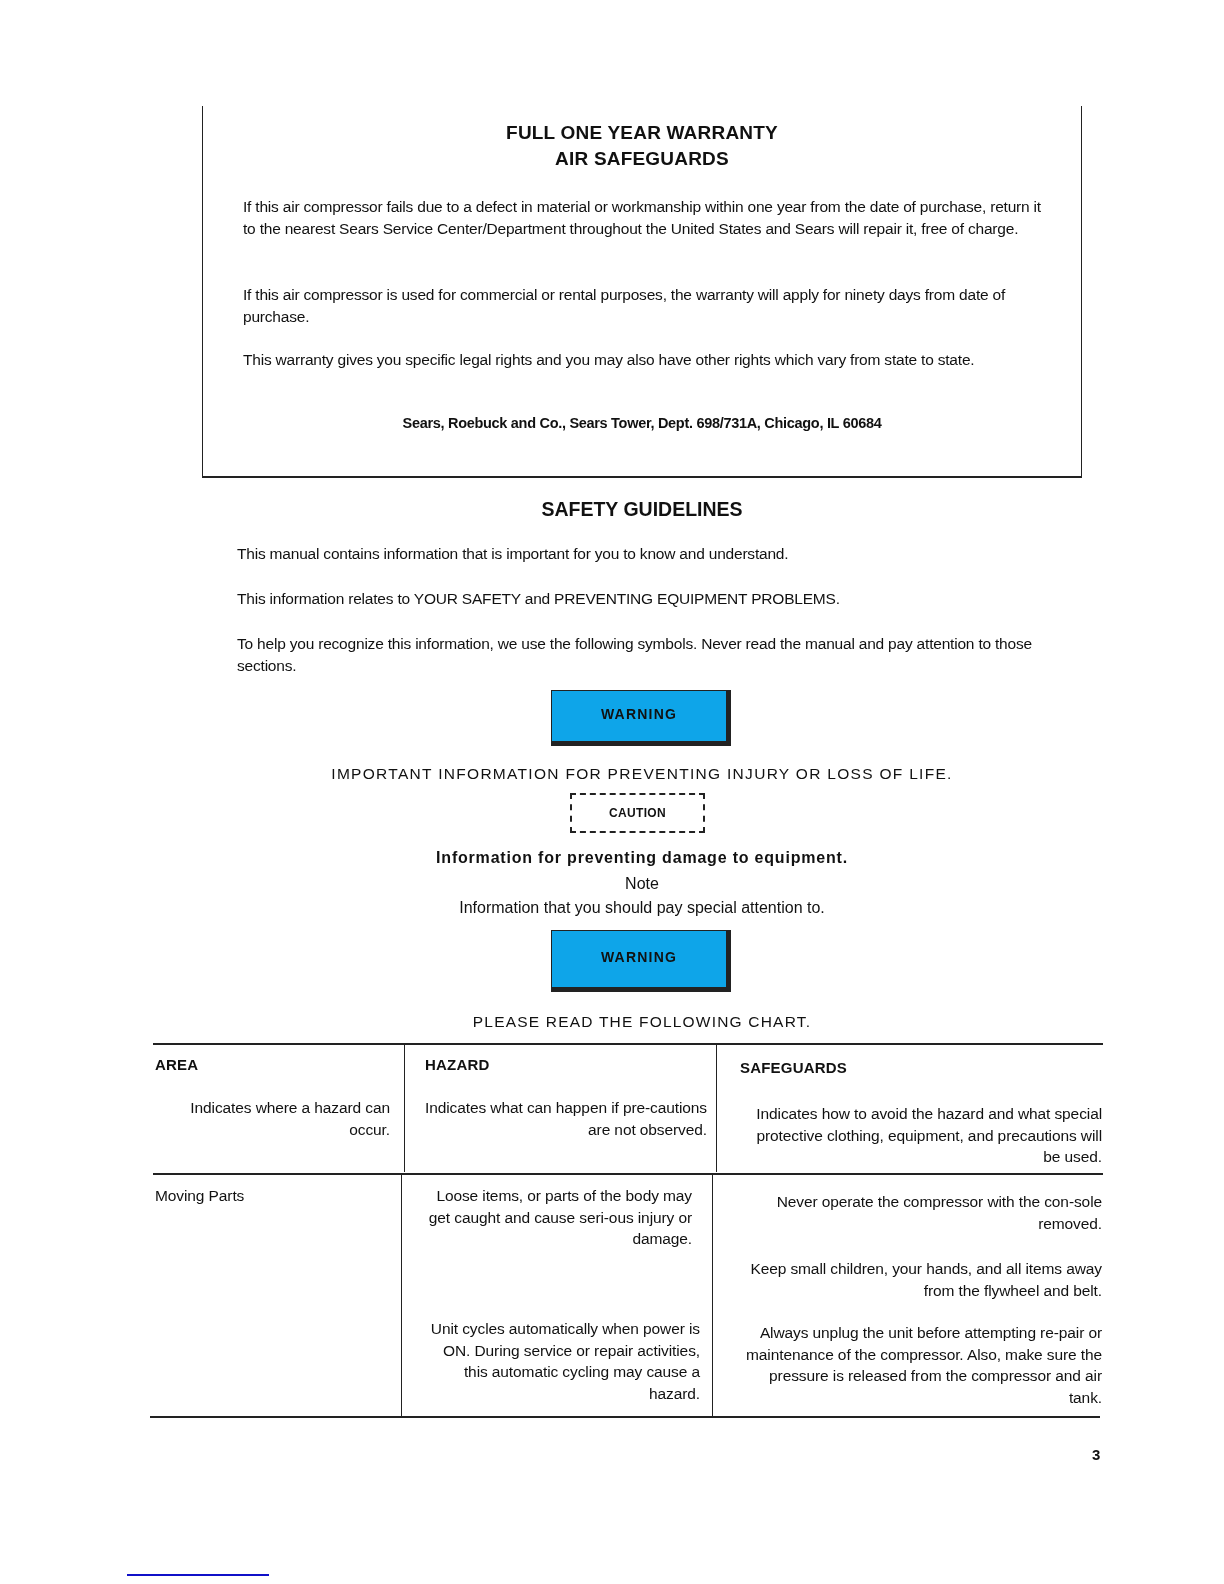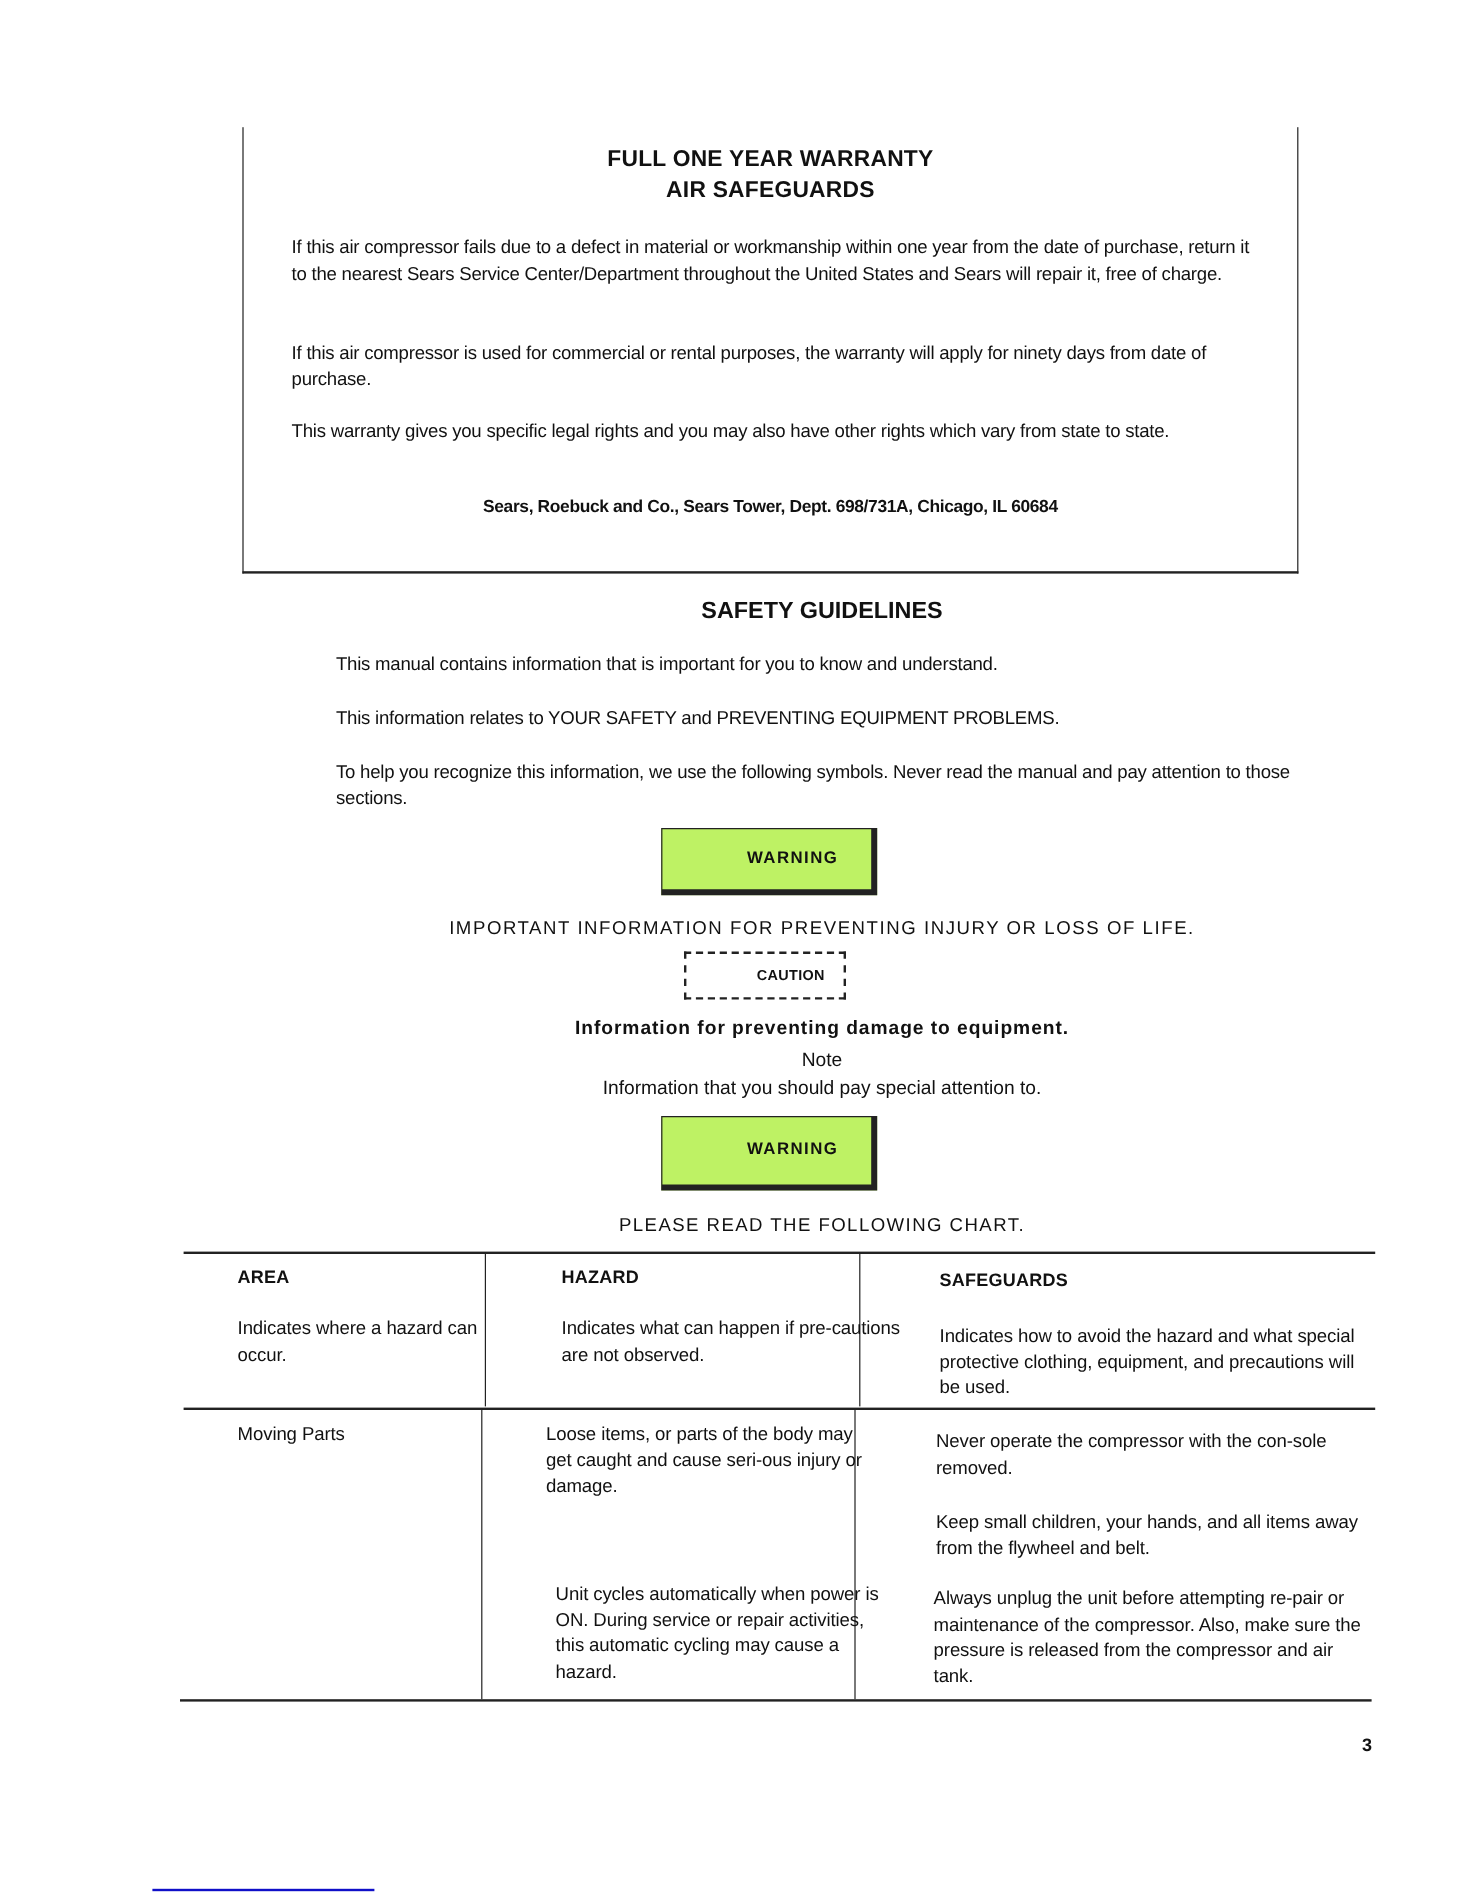--- a/index.html
+++ b/index.html
@@ -1,41 +1,41 @@
 <!DOCTYPE html>
 <html><head>
 <meta charset="utf-8">
 <style>
   html, body { margin: 0; padding: 0; background: #ffffff; }
   body { width: 1224px; height: 1584px; position: relative; overflow: hidden;
          font-family: "Liberation Sans", "DejaVu Sans", sans-serif; color: #111; }
-  .abs { position: absolute; padding-left: 43px; }
+  .abs { position: absolute; }
 
   
   .warranty-box { left: 202px; top: 106px; width: 880px; height: 372px;
     border-left: 1.5px solid #222; border-right: 1.5px solid #222; border-bottom: 2px solid #222; box-sizing: border-box; }
   .w-title { position: absolute; left: 0; right: 0; text-align: center; font-weight: bold; font-size: 19px; letter-spacing: 0.2px; }
   .w-para { position: absolute; left: 40px; width: 800px; font-size: 15.5px; line-height: 22px; letter-spacing: -0.2px; }
   .w-addr { position: absolute; left: 0; right: 0; text-align: center; font-weight: bold; font-size: 14.5px; letter-spacing: -0.3px; }
 
   
   .s-title { left: 0; width: 1284px; text-align: center; font-weight: bold; font-size: 19.5px; }
   .s-para { left: 237px; width: 820px; font-size: 15.5px; line-height: 22px; letter-spacing: -0.2px; }
 
-  .sign { border: 1.5px solid #222; background: #bef264; text-align: center; font-weight: bold;
+  .sign { border: 1.5px solid #222; background: #0ea5e9; text-align: center; font-weight: bold;
           font-size: 14px; letter-spacing: 1.2px; box-sizing: border-box; }
   .sign-shadow { border-bottom: 5px solid #222; border-right: 5px solid #222; }
   .caution { border: 2px dashed #222; font-weight: bold; font-size: 12px; text-align: center; box-sizing: border-box; letter-spacing: 0.3px; }
 
   .center-line { left: 0; width: 1284px; text-align: center; }
 
   
   .rule { height: 0; border-top: 2px solid #222; }
   .vline { width: 0; border-left: 1.5px solid #222; }
-  .cell { font-size: 15.5px; line-height: 21.5px; letter-spacing: -0.1px; }
+  .cell { font-size: 15.5px; line-height: 21.5px; letter-spacing: -0.1px; text-align: right; }
   .hdr { font-weight: bold; font-size: 15px; letter-spacing: 0.2px; }
 
   .page-num { left: 1092px; top: 1446px; font-weight: bold; font-size: 15px; }
   .blue-line { left: 127px; top: 1574px; width: 142px; height: 2px; background: #1010c8; }
 </style>
 </head>
 <body>
 
 <div class="abs warranty-box">
   <div class="w-title" style="top:16px;">FULL ONE YEAR WARRANTY</div>

